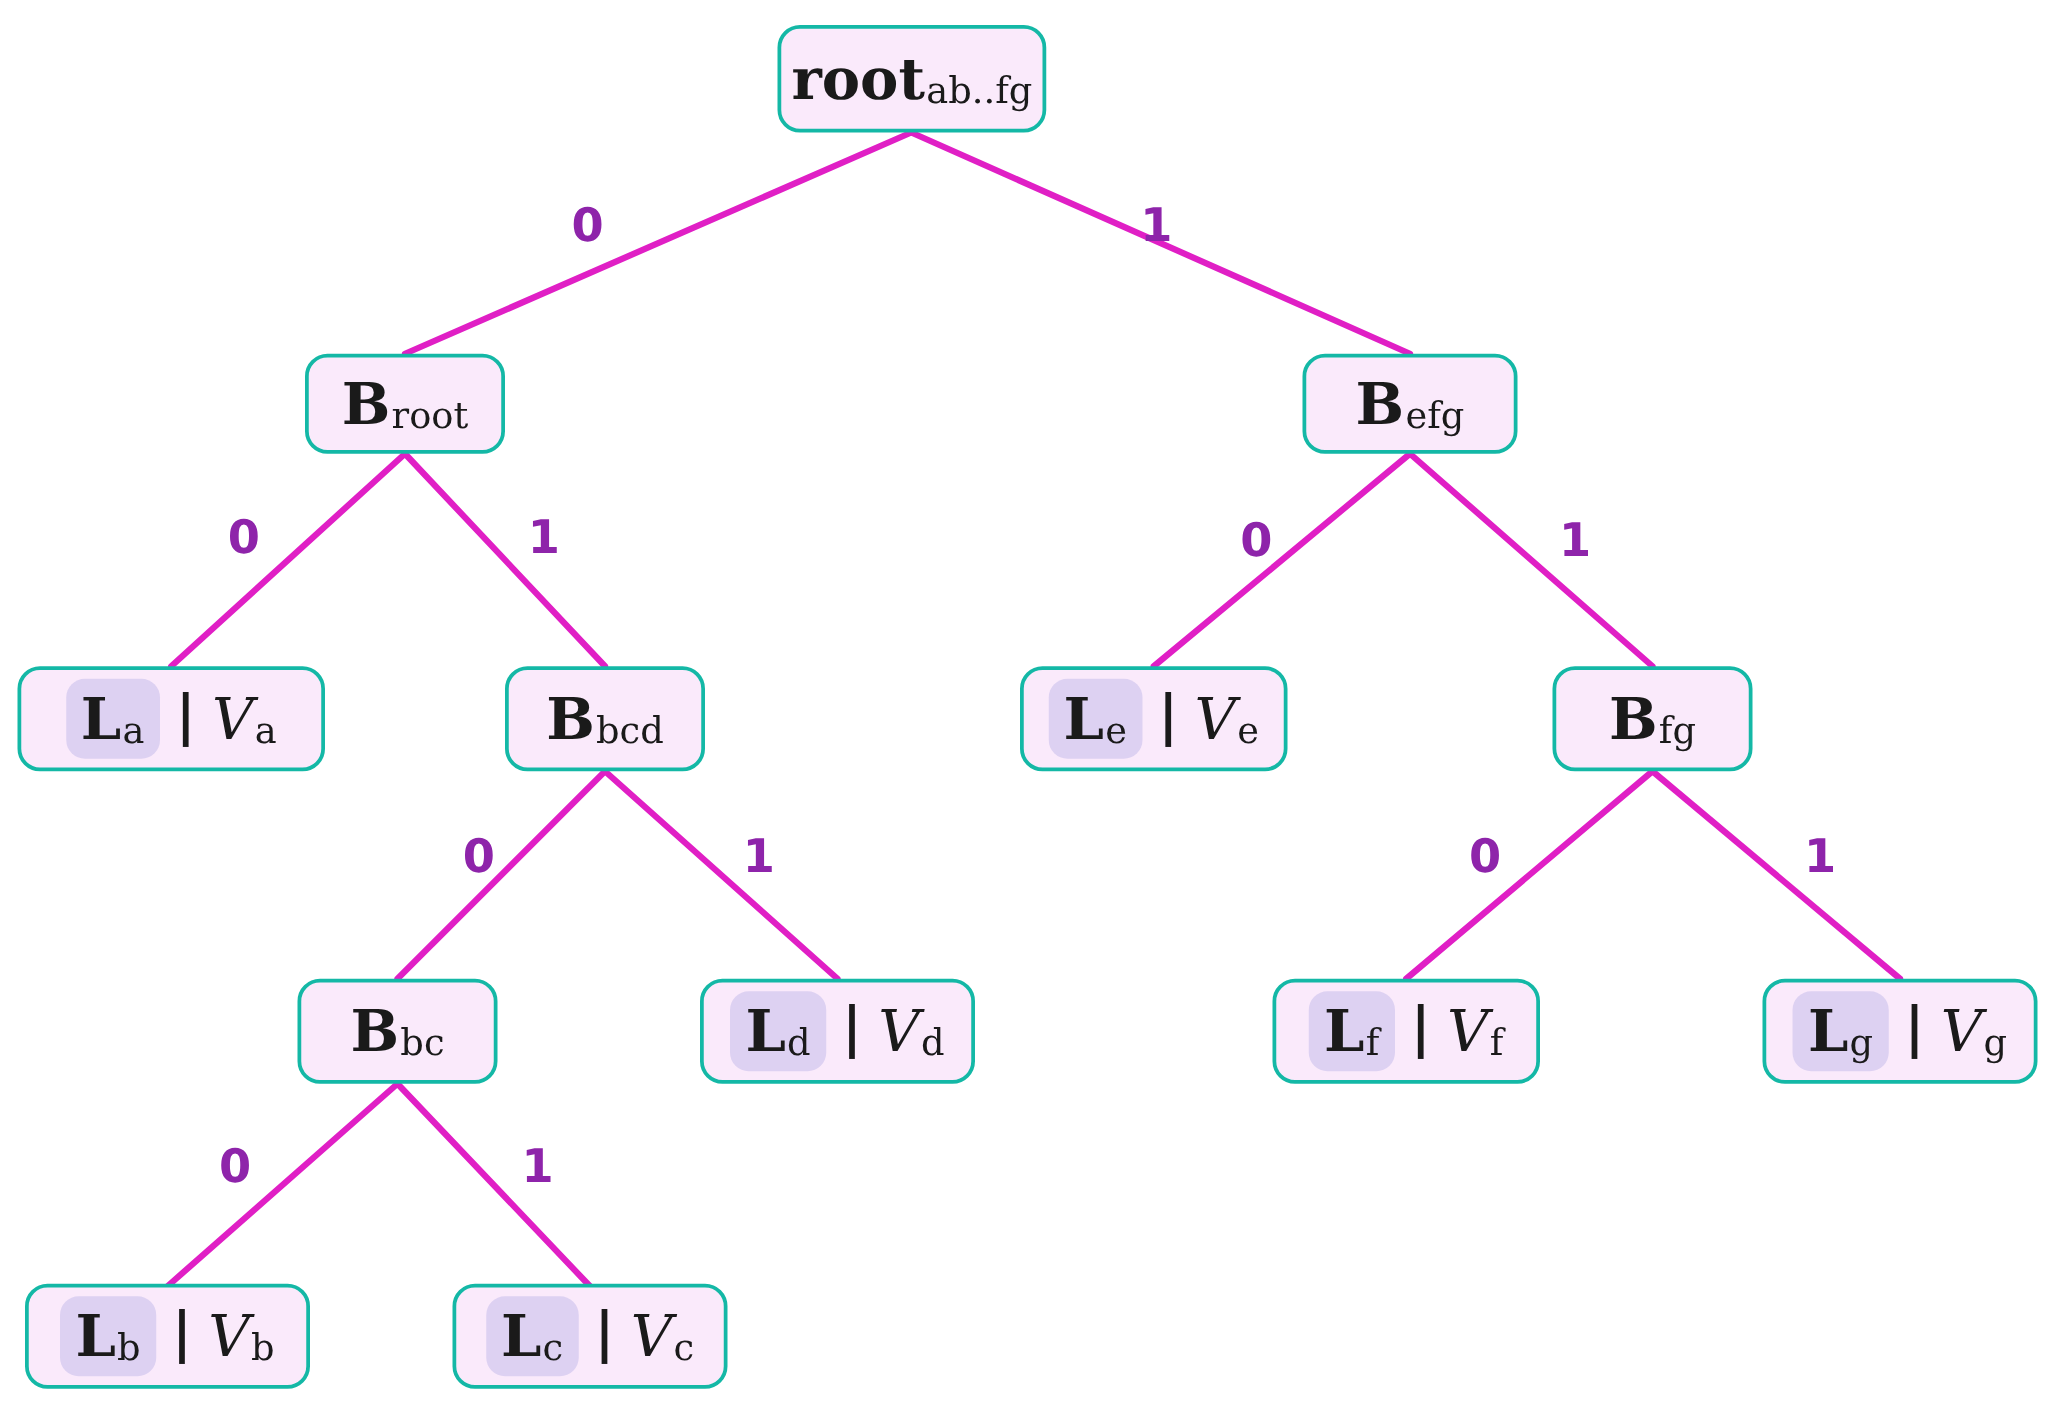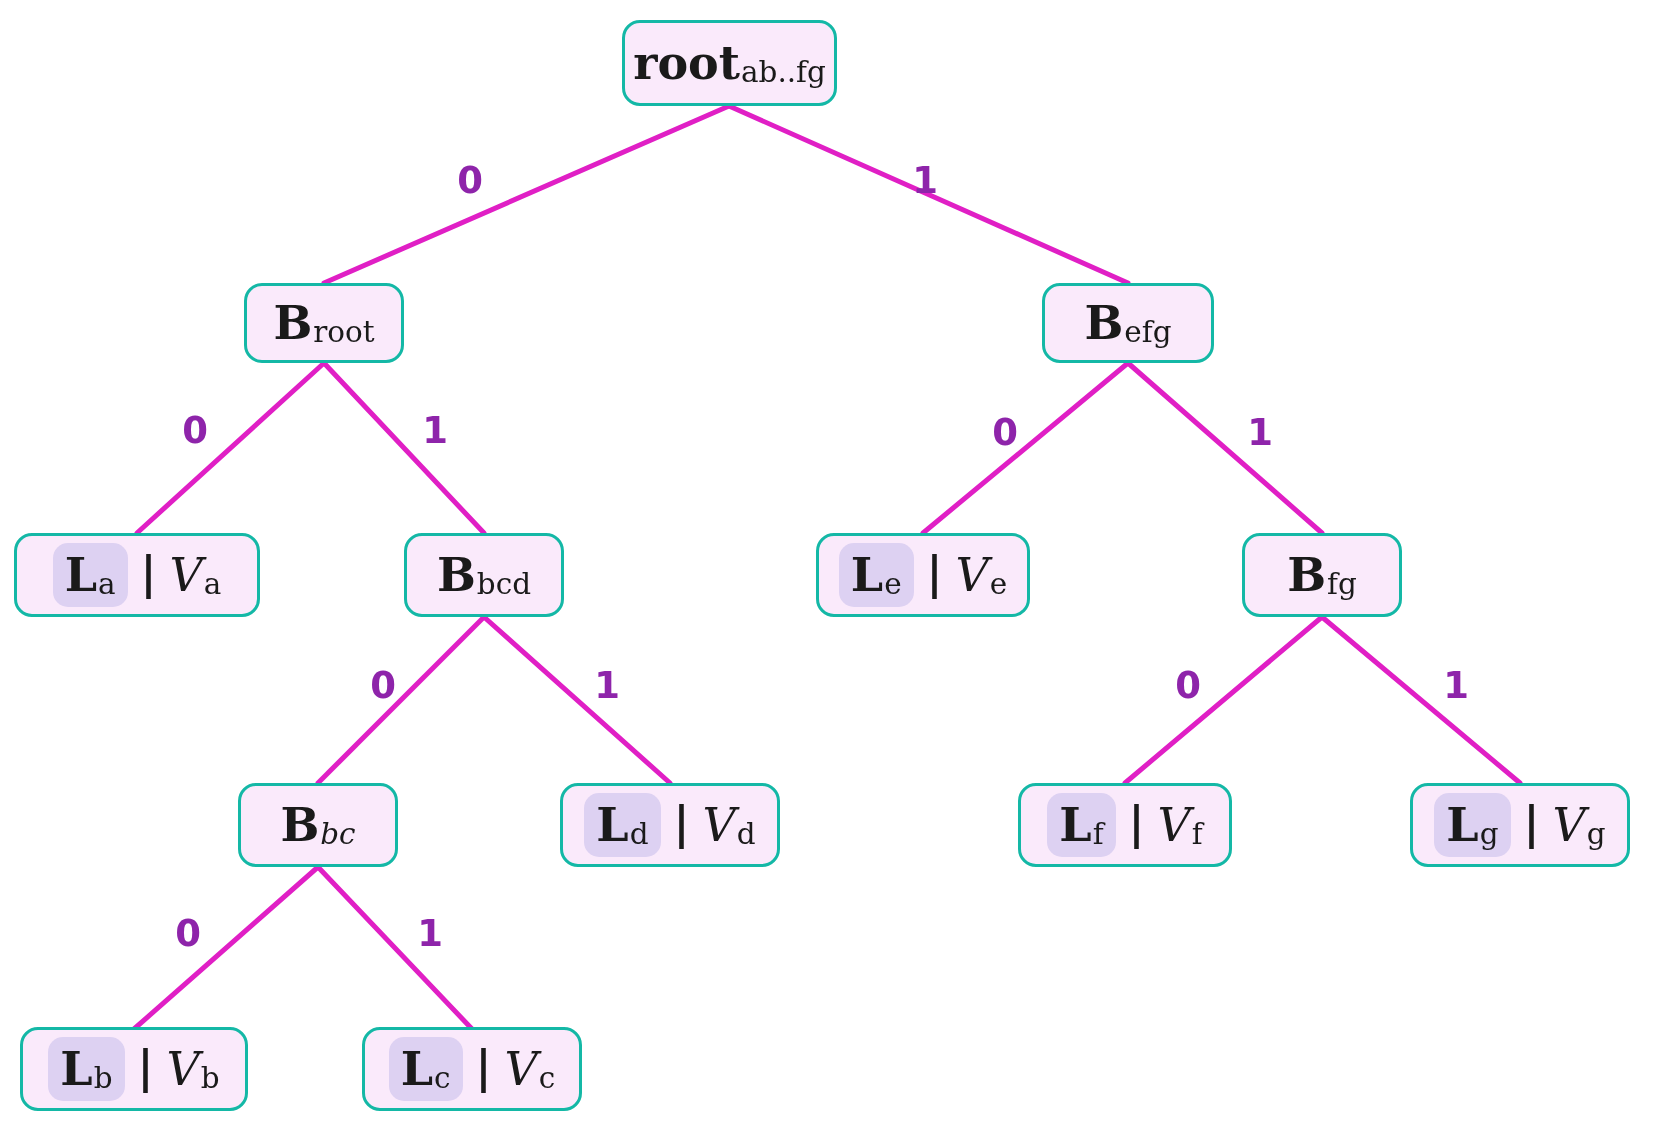--- a/index.html
+++ b/index.html
@@ -39,21 +39,20 @@
   .node .nmain { font-weight: bold; }
   .node .nsub {
     font-size: 0.64em;
     font-weight: normal;
     line-height: 1;
     position: relative;
     top: 0.34em;
     margin-left: 1px;
   }
   .node .nsub.italic-sub {
-    font-style: italic;
     font-weight: normal;
   }
   .node.leaf { justify-content: center; padding: 0 10px; }
   .leaf .lhl {
     background: #ddd1f2;
     border-radius: 15px;
     align-self: stretch;
     margin: 7px 0;
     padding: 0 12px;
     display: flex;

